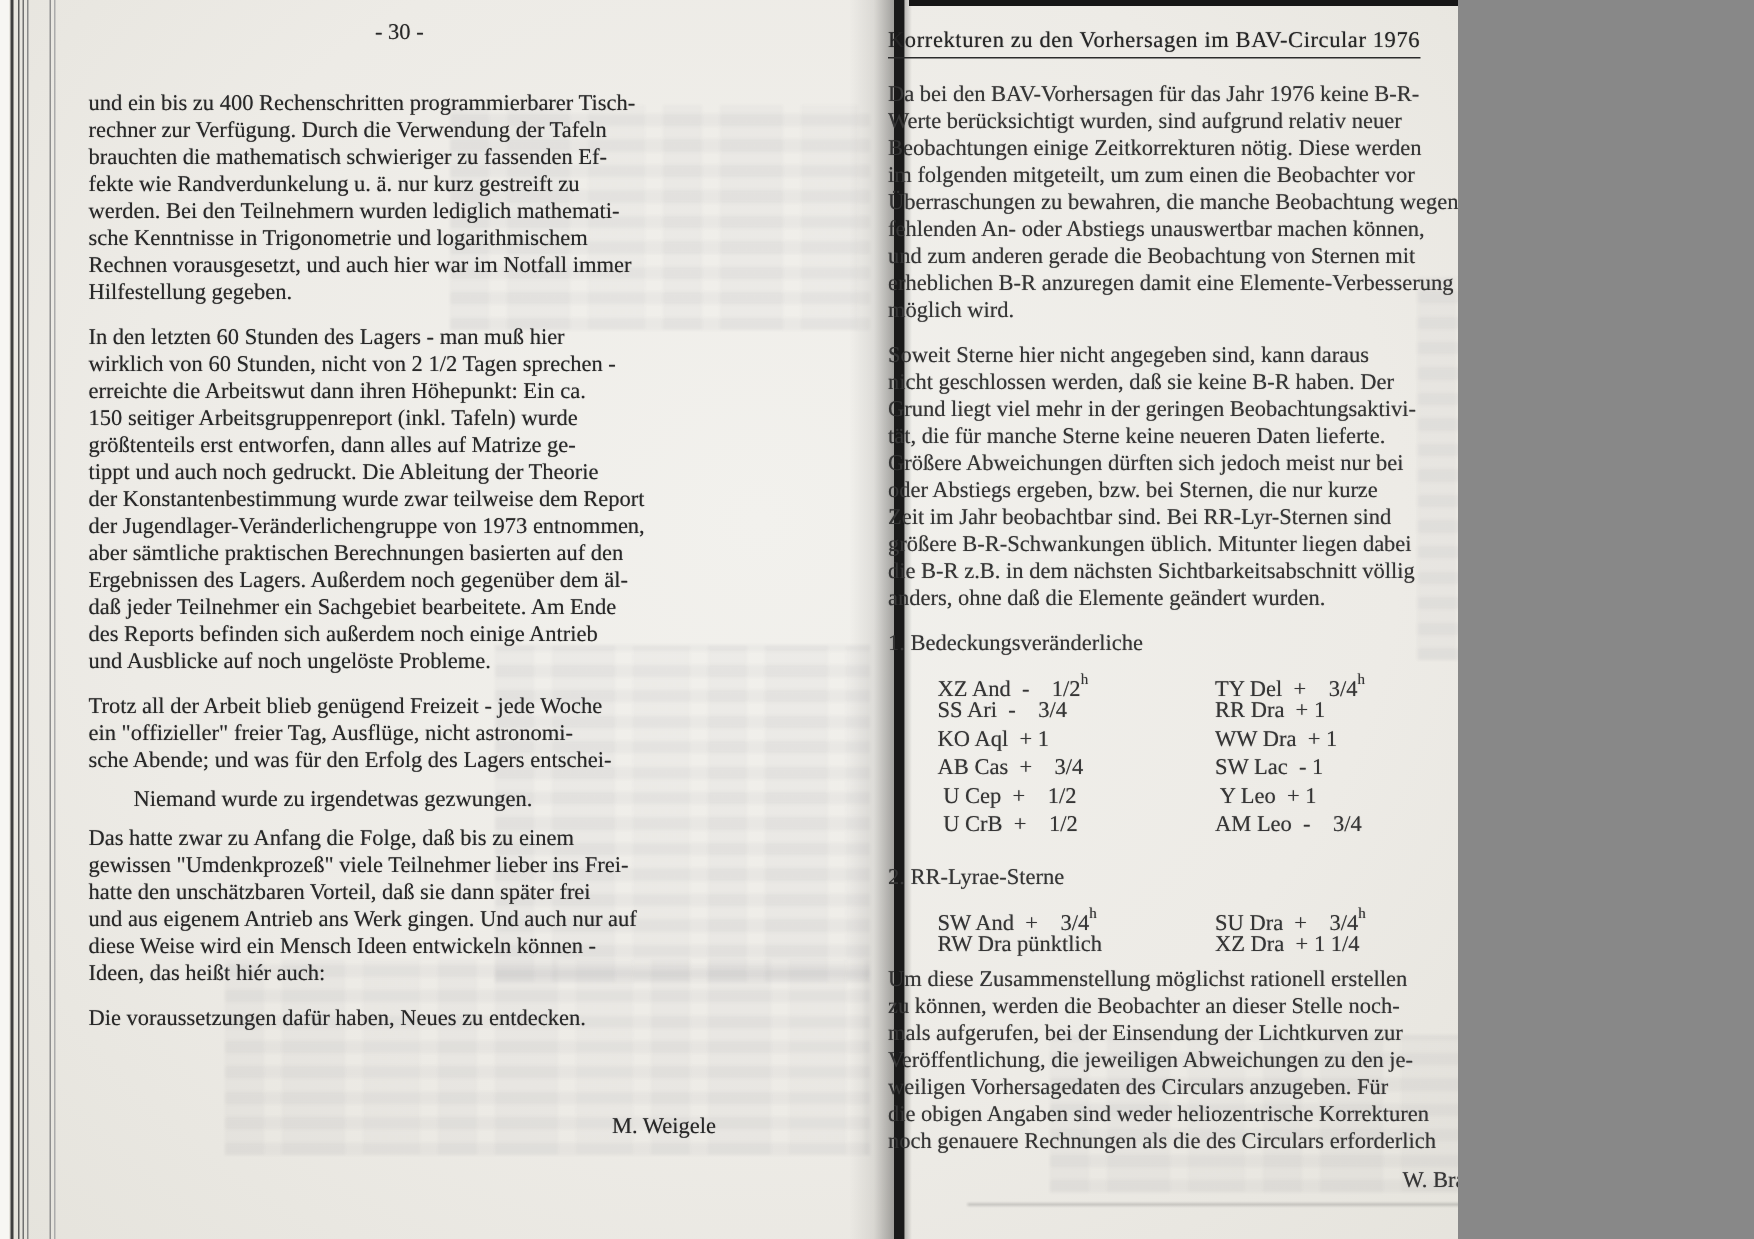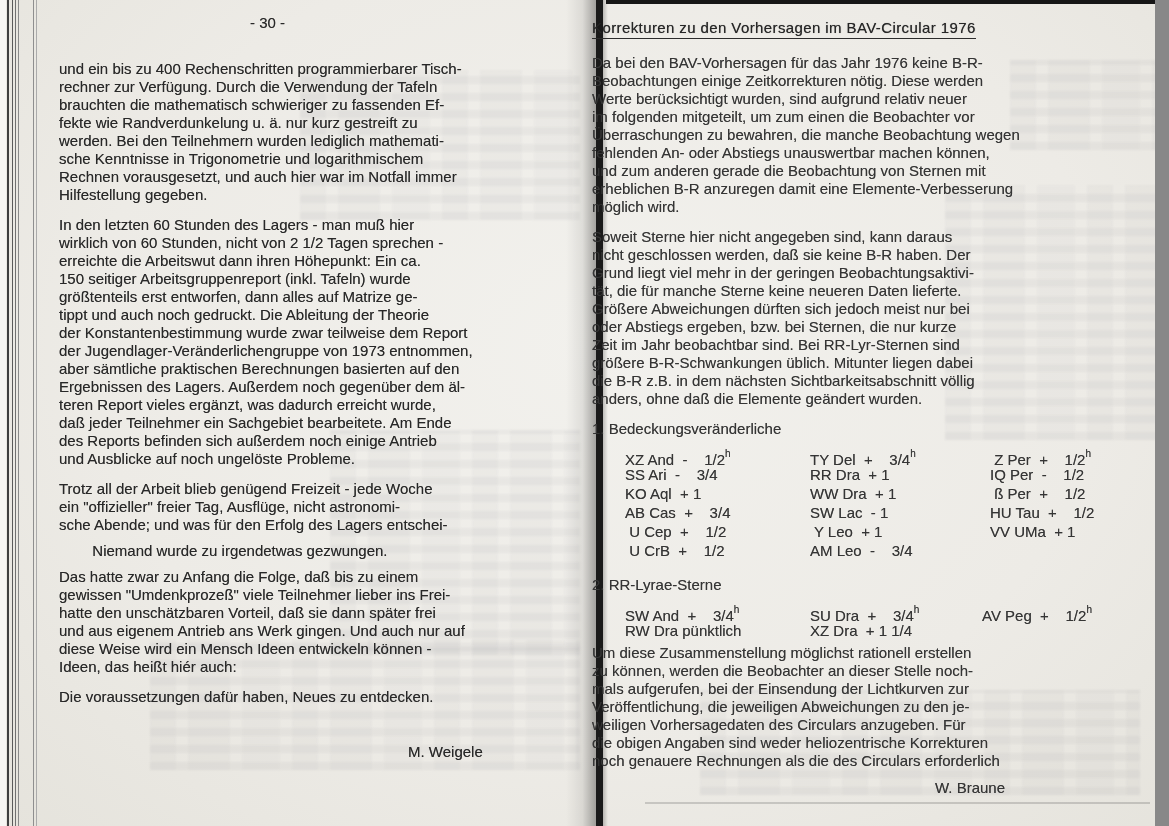--- a/index.html
+++ b/index.html
@@ -1,20 +1,20 @@
 <!DOCTYPE html>
 <html><head>
 <meta charset="utf-8">
 <style>
   * { margin:0; padding:0; box-sizing:border-box; }
   html,body { background:#888; }
   .scan {
-    position:relative; width:1155px; height:826px; overflow:hidden;
+    position:relative; width:972px; height:826px; overflow:hidden;
     background: radial-gradient(ellipse at 52% 42%, #f2f1ed 0%, #edebe6 60%, #e5e3dc 100%);
-    font-family:Liberation Sans, sans-serif;
+    font-family:Liberation Serif, serif;
     font-size:15px; color:#282828;
   }
   
   .edge-strip { position:absolute; left:0; top:0; width:6px; height:826px; background:#f7f6f3; }
   .vl { position:absolute; top:0; height:826px; }
   .gutter-shade { position:absolute; left:566px; top:0; width:30px; height:826px;
     background:linear-gradient(90deg, rgba(0,0,0,0) 0%, rgba(0,0,0,0.08) 55%, rgba(0,0,0,0.32) 100%); }
   .gutter-line { position:absolute; left:596px; top:0; width:7px; height:826px; background:#1a1a1a; }
   .gutter-right { position:absolute; left:603px; top:0; width:5px; height:826px;
     background:linear-gradient(90deg, rgba(0,0,0,0.22), rgba(0,0,0,0)); }
@@ -101,21 +101,20 @@
           <div class="line">In den letzten 60 Stunden des Lagers - man muß hier</div>
           <div class="line">wirklich von 60 Stunden, nicht von 2 1/2 Tagen sprechen -</div>
           <div class="line">erreichte die Arbeitswut dann ihren Höhepunkt: Ein ca.</div>
           <div class="line">150 seitiger Arbeitsgruppenreport (inkl. Tafeln) wurde</div>
           <div class="line">größtenteils erst entworfen, dann alles auf Matrize ge-</div>
           <div class="line">tippt und auch noch gedruckt. Die Ableitung der Theorie</div>
           <div class="line">der Konstantenbestimmung wurde zwar teilweise dem Report</div>
           <div class="line">der Jugendlager-Veränderlichengruppe von 1973 entnommen,</div>
           <div class="line">aber sämtliche praktischen Berechnungen basierten auf den</div>
           <div class="line">Ergebnissen des Lagers. Außerdem noch gegenüber dem äl-</div>
-          <div class="line">teren Report vieles ergänzt, was dadurch erreicht wurde,</div>
           <div class="line">daß jeder Teilnehmer ein Sachgebiet bearbeitete. Am Ende</div>
           <div class="line">des Reports befinden sich außerdem noch einige Antrieb</div>
           <div class="line">und Ausblicke auf noch ungelöste Probleme.</div>
         </div>
         <div class="para">
           <div class="line">Trotz all der Arbeit blieb genügend Freizeit - jede Woche</div>
           <div class="line">ein "offizieller" freier Tag, Ausflüge, nicht astronomi-</div>
           <div class="line">sche Abende; und was für den Erfolg des Lagers entschei-</div>
         </div>
         <div class="para">
@@ -136,22 +135,22 @@
     <div class="sig sig-left">M. Weigele</div>
   </div>
 
   <div class="page page-right">
     <div>
       <span class="doc-title">Korrekturen zu den Vorhersagen im BAV-Circular 1976</span>
     </div>
     <div class="paras">
         <div class="para">
           <div class="line">Da bei den BAV-Vorhersagen für das Jahr 1976 keine B-R-</div>
+          <div class="line">Werte berücksichtigt wurden, sind aufgrund relativ neuer</div>
           <div class="line">Beobachtungen einige Zeitkorrekturen nötig. Diese werden</div>
-          <div class="line">Werte berücksichtigt wurden, sind aufgrund relativ neuer</div>
           <div class="line">im folgenden mitgeteilt, um zum einen die Beobachter vor</div>
           <div class="line">Überraschungen zu bewahren, die manche Beobachtung wegen</div>
           <div class="line">fehlenden An- oder Abstiegs unauswertbar machen können,</div>
           <div class="line">und zum anderen gerade die Beobachtung von Sternen mit</div>
           <div class="line">erheblichen B-R anzuregen damit eine Elemente-Verbesserung</div>
           <div class="line">möglich wird.</div>
         </div>
         <div class="para">
           <div class="line">Soweit Sterne hier nicht angegeben sind, kann daraus</div>
           <div class="line">nicht geschlossen werden, daß sie keine B-R haben. Der</div>

